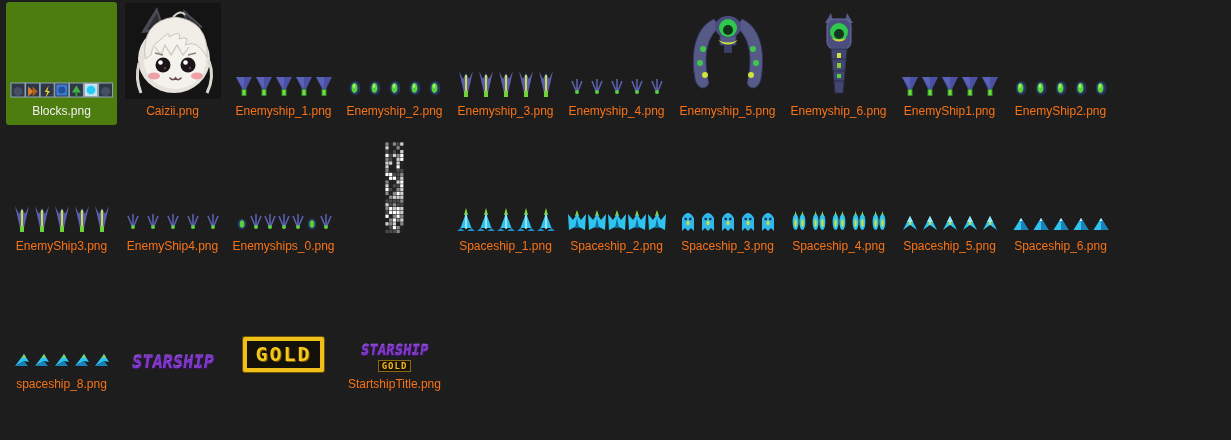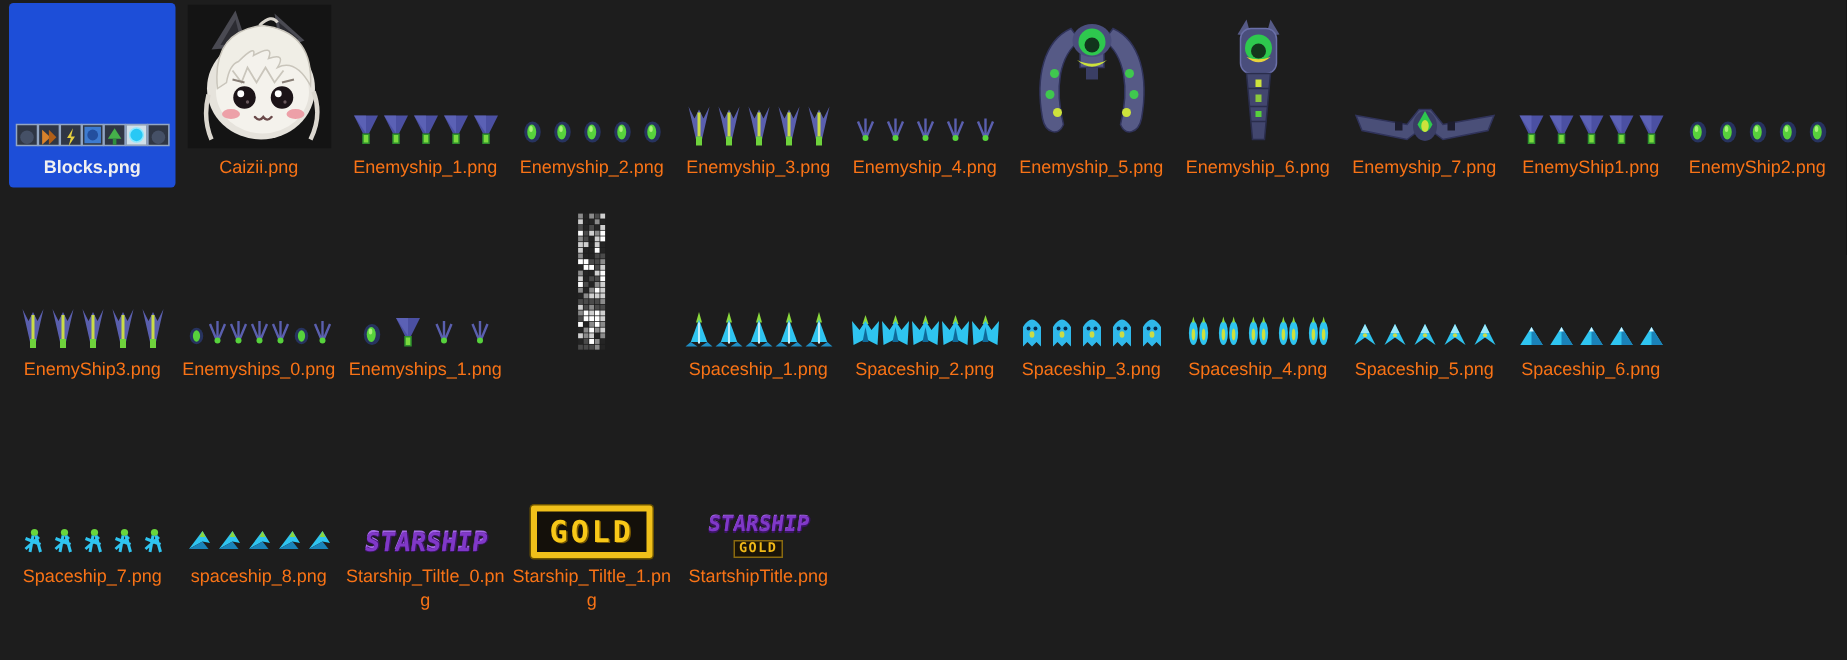--- a/index.html
+++ b/index.html
@@ -3,21 +3,21 @@
 <meta charset="utf-8">
 <style>
   html,body{margin:0;padding:0;background:#111;}
   #canvas{
     position:relative;width:1231px;height:440px;background:#1d1d1d;
     overflow:hidden;font-family:"Liberation Sans",sans-serif;
   }
   .row{position:absolute;left:6px;display:flex;}
   .row-0{top:2px}.row-1{top:140px}.row-2{top:325px}
   .cell{width:111px;display:flex;flex-direction:column;align-items:center;border-radius:3px;padding-bottom:6px;}
-  .cell.selected{background:#1d4ed8;font-weight:bold;}
+  .cell.selected{background:#4d7c0f;}
   .thumb{display:flex;align-items:flex-end;justify-content:center;width:100%;}
   .row-0 .thumb{height:97px}.row-1 .thumb{height:94px}.row-2 .thumb{height:47px}
   .label{width:106px;margin-top:4px;font-size:12px;line-height:16px;color:#f97316;
          text-align:center;word-break:break-all;}
   .selected .label{color:#f0f0f0;}
   .title-purple{font-family:"DejaVu Sans Mono",monospace;font-weight:bold;font-size:17px;
     color:#8038c8;letter-spacing:0px;transform:skewX(-8deg);
     text-shadow:0 1px 0 #3a1462,1px 0 0 #3a1462,0 -1px 0 #a468e8;white-space:nowrap;}
   .title-gold-box{border:4px solid #f0c01a;background:#14100a;padding:1px 8px 2px;border-radius:2px;
     box-shadow:0 0 0 1px #6a5200;}
@@ -226,33 +226,20 @@
             <line x1="13" y1="70" x2="23" y2="70" stroke="#2a2d4c"></line>
             <rect x="16" y="42" width="4" height="5" fill="#cde23c"></rect>
             <rect x="16" y="52" width="4" height="5" fill="#8ac83c"></rect>
             <rect x="16" y="63" width="4" height="4" fill="#57d23c"></rect>
           </svg>
         </div>
         <div class="label">Enemyship_6.png</div>
       </div>
       <div class="cell">
         <div class="thumb">
-          <svg width="96" height="30" viewBox="0 0 96 30">
-            <path d="M2 8 L36 14 L44 4 L52 4 L60 14 L94 8 L90 18 L60 24 L52 18 L44 18 L36 24 L6 18 Z" fill="#4a4f78" stroke="#30335a" stroke-width="1"></path>
-            <rect x="28" y="12" width="5" height="6" fill="#1d1d2e"></rect>
-            <rect x="63" y="12" width="5" height="6" fill="#1d1d2e"></rect>
-            <ellipse cx="48" cy="15" rx="8" ry="10" fill="#3a3e64"></ellipse>
-            <path d="M48 5 L53 14 Q48 24 43 14 Z" fill="#2ec84e"></path>
-            <ellipse cx="48" cy="15" rx="2.5" ry="4" fill="#cde23c"></ellipse>
-          </svg>
-        </div>
-        <div class="label">Enemyship_7.png</div>
-      </div>
-      <div class="cell">
-        <div class="thumb">
           <svg width="100" height="30" viewBox="0 0 100 30">
             <path d="M2 8 L18 8 L12 20 L8 20 Z" fill="#4b50a2"></path>
             <path d="M2 8 L10 8 L10 20 Z" fill="#6a6fc4" opacity="0.55"></path>
             <rect x="7.5" y="20" width="5" height="7" fill="#2e8f2e"></rect>
             <rect x="8.5" y="21" width="3" height="5" fill="#7ada3e"></rect>
             <path d="M22 8 L38 8 L32 20 L28 20 Z" fill="#4b50a2"></path>
             <path d="M22 8 L30 8 L30 20 Z" fill="#6a6fc4" opacity="0.55"></path>
             <rect x="27.5" y="20" width="5" height="7" fill="#2e8f2e"></rect>
             <rect x="28.5" y="21" width="3" height="5" fill="#7ada3e"></rect>
             <path d="M42 8 L58 8 L52 20 L48 20 Z" fill="#4b50a2"></path>
@@ -313,55 +300,54 @@
             <path d="M83 2 L88 24 L92 24 L97 2 L93 10 L90 4 L87 10 Z" fill="#5a5fae"></path>
             <line x1="90" y1="6" x2="90" y2="22" stroke="#cadc46" stroke-width="2"></line>
             <rect x="88" y="22" width="4" height="6" fill="#6fd23c"></rect>
           </svg>
         </div>
         <div class="label">EnemyShip3.png</div>
       </div>
       <div class="cell">
         <div class="thumb">
           <svg width="100" height="30" viewBox="0 0 100 30">
+            <path d="M10 24 L5 12 M10 24 L10 10 M10 24 L15 12" stroke="#5a5fae" stroke-width="1.6" fill="none"></path>
+            <circle cx="10" cy="23" r="2" fill="#57d23c"></circle>
+            <path d="M30 24 L25 12 M30 24 L30 10 M30 24 L35 12" stroke="#5a5fae" stroke-width="1.6" fill="none"></path>
+            <circle cx="30" cy="23" r="2" fill="#57d23c"></circle>
+            <path d="M50 24 L45 12 M50 24 L50 10 M50 24 L55 12" stroke="#5a5fae" stroke-width="1.6" fill="none"></path>
+            <circle cx="50" cy="23" r="2" fill="#57d23c"></circle>
+            <path d="M70 24 L65 12 M70 24 L70 10 M70 24 L75 12" stroke="#5a5fae" stroke-width="1.6" fill="none"></path>
+            <circle cx="70" cy="23" r="2" fill="#57d23c"></circle>
+            <path d="M90 24 L85 12 M90 24 L90 10 M90 24 L95 12" stroke="#5a5fae" stroke-width="1.6" fill="none"></path>
+            <circle cx="90" cy="23" r="2" fill="#57d23c"></circle>
+          </svg>
+        </div>
+        <div class="label">EnemyShip4.png</div>
+      </div>
+      <div class="cell">
+        <div class="thumb">
+          <svg width="100" height="30" viewBox="0 0 100 30">
             <ellipse cx="8" cy="20" rx="4.5" ry="5.5" fill="#27335f"></ellipse>
             <ellipse cx="8" cy="20" rx="2.4" ry="3.8" fill="#57d23c"></ellipse>
             <path d="M22 24 L17 12 M22 24 L22 10 M22 24 L27 12" stroke="#5a5fae" stroke-width="1.6" fill="none"></path>
             <circle cx="22" cy="23" r="2" fill="#57d23c"></circle>
             <path d="M36 24 L31 12 M36 24 L36 10 M36 24 L41 12" stroke="#5a5fae" stroke-width="1.6" fill="none"></path>
             <circle cx="36" cy="23" r="2" fill="#57d23c"></circle>
             <path d="M50 24 L45 12 M50 24 L50 10 M50 24 L55 12" stroke="#5a5fae" stroke-width="1.6" fill="none"></path>
             <circle cx="50" cy="23" r="2" fill="#57d23c"></circle>
             <path d="M64 24 L59 12 M64 24 L64 10 M64 24 L69 12" stroke="#5a5fae" stroke-width="1.6" fill="none"></path>
             <circle cx="64" cy="23" r="2" fill="#57d23c"></circle>
             <ellipse cx="78" cy="20" rx="4.5" ry="5.5" fill="#27335f"></ellipse>
             <ellipse cx="78" cy="20" rx="2.4" ry="3.8" fill="#57d23c"></ellipse>
             <path d="M92 24 L87 12 M92 24 L92 10 M92 24 L97 12" stroke="#5a5fae" stroke-width="1.6" fill="none"></path>
             <circle cx="92" cy="23" r="2" fill="#57d23c"></circle>
           </svg>
         </div>
         <div class="label">Enemyships_0.png</div>
-      </div>
-      <div class="cell">
-        <div class="thumb">
-          <svg width="100" height="30" viewBox="0 0 100 30">
-            <ellipse cx="14" cy="19" rx="5.5" ry="7" fill="#27335f"></ellipse>
-            <ellipse cx="13.5" cy="19" rx="3" ry="5" fill="#57d23c"></ellipse>
-            <ellipse cx="13" cy="17" rx="1.2" ry="2" fill="#a8f07a"></ellipse>
-            <path d="M30 8 L46 8 L40 20 L36 20 Z" fill="#4b50a2"></path>
-            <path d="M30 8 L38 8 L38 20 Z" fill="#6a6fc4" opacity="0.55"></path>
-            <rect x="35.5" y="20" width="5" height="7" fill="#2e8f2e"></rect>
-            <rect x="36.5" y="21" width="3" height="5" fill="#7ada3e"></rect>
-            <path d="M62 24 L57 12 M62 24 L62 10 M62 24 L67 12" stroke="#5a5fae" stroke-width="1.6" fill="none"></path>
-            <circle cx="62" cy="23" r="2" fill="#57d23c"></circle>
-            <path d="M86 24 L81 12 M86 24 L86 10 M86 24 L91 12" stroke="#5a5fae" stroke-width="1.6" fill="none"></path>
-            <circle cx="86" cy="23" r="2" fill="#57d23c"></circle>
-          </svg>
-        </div>
-        <div class="label">Enemyships_1.png</div>
       </div>
       <div class="cell">
         <div class="thumb">
           <svg width="19" height="92" viewBox="0 0 19 92">
             <rect x="0.4" y="0.4" width="3.2" height="3.3" fill="#8a8a8a"></rect>
             <rect x="4.1000000000000005" y="0.4" width="3.2" height="3.3" fill="#242424"></rect>
             <rect x="7.800000000000001" y="0.4" width="3.2" height="3.3" fill="#8a8a8a"></rect>
             <rect x="11.500000000000002" y="0.4" width="3.2" height="3.3" fill="#4a4a4a"></rect>
             <rect x="15.200000000000001" y="0.4" width="3.2" height="3.3" fill="#cfcfcf"></rect>
             <rect x="0.4" y="4.2" width="3.2" height="3.3" fill="#cfcfcf"></rect>
@@ -642,37 +628,20 @@
             <path d="M90 14 L91.5 17 L88.5 17 Z" fill="#d8f6ff"></path>
           </svg>
         </div>
         <div class="label">Spaceship_6.png</div>
       </div>
     </div>
     <div class="row row-2">
       <div class="cell">
         <div class="thumb">
           <svg width="100" height="30" viewBox="0 0 100 30">
-            <circle cx="11" cy="13" r="2.4" fill="#6ad43c"></circle>
-            <path d="M5 17 L15 21 M5 24 L14 16 M10 15 L8 26 M12 15 L15 26" stroke="#2fc4f0" stroke-width="2" fill="none"></path>
-            <circle cx="31" cy="13" r="2.4" fill="#6ad43c"></circle>
-            <path d="M25 17 L35 21 M25 24 L34 16 M30 15 L28 26 M32 15 L35 26" stroke="#2fc4f0" stroke-width="2" fill="none"></path>
-            <circle cx="51" cy="13" r="2.4" fill="#6ad43c"></circle>
-            <path d="M45 17 L55 21 M45 24 L54 16 M50 15 L48 26 M52 15 L55 26" stroke="#2fc4f0" stroke-width="2" fill="none"></path>
-            <circle cx="71" cy="13" r="2.4" fill="#6ad43c"></circle>
-            <path d="M65 17 L75 21 M65 24 L74 16 M70 15 L68 26 M72 15 L75 26" stroke="#2fc4f0" stroke-width="2" fill="none"></path>
-            <circle cx="91" cy="13" r="2.4" fill="#6ad43c"></circle>
-            <path d="M85 17 L95 21 M85 24 L94 16 M90 15 L88 26 M92 15 L95 26" stroke="#2fc4f0" stroke-width="2" fill="none"></path>
-          </svg>
-        </div>
-        <div class="label">Spaceship_7.png</div>
-      </div>
-      <div class="cell">
-        <div class="thumb">
-          <svg width="100" height="30" viewBox="0 0 100 30">
             <path d="M3 24 L12 12 L17 20 L12 19 Z" fill="#2fc4f0"></path>
             <path d="M3 24 L12 19 L16 24 Z" fill="#1a82b8"></path>
             <path d="M12 12 L14 16 L10 16 Z" fill="#8ad83c"></path>
             <path d="M23 24 L32 12 L37 20 L32 19 Z" fill="#2fc4f0"></path>
             <path d="M23 24 L32 19 L36 24 Z" fill="#1a82b8"></path>
             <path d="M32 12 L34 16 L30 16 Z" fill="#8ad83c"></path>
             <path d="M43 24 L52 12 L57 20 L52 19 Z" fill="#2fc4f0"></path>
             <path d="M43 24 L52 19 L56 24 Z" fill="#1a82b8"></path>
             <path d="M52 12 L54 16 L50 16 Z" fill="#8ad83c"></path>
             <path d="M63 24 L72 12 L77 20 L72 19 Z" fill="#2fc4f0"></path>
@@ -682,27 +651,25 @@
             <path d="M83 24 L92 19 L96 24 Z" fill="#1a82b8"></path>
             <path d="M92 12 L94 16 L90 16 Z" fill="#8ad83c"></path>
           </svg>
         </div>
         <div class="label">spaceship_8.png</div>
       </div>
       <div class="cell">
         <div class="thumb">
           <div class="title-purple">STARSHIP</div>
         </div>
-        <div class="label">Starship_Tiltle_0.png</div>
       </div>
       <div class="cell">
         <div class="thumb">
           <div class="title-gold-box"><span class="title-gold-text">GOLD</span></div>
         </div>
-        <div class="label">Starship_Tiltle_1.png</div>
       </div>
       <div class="cell">
         <div class="thumb">
           <div class="title-combo">
             <span class="title-purple">STARSHIP</span>
             <span class="combo-gold">GOLD</span>
           </div>
         </div>
         <div class="label">StartshipTitle.png</div>
       </div>

